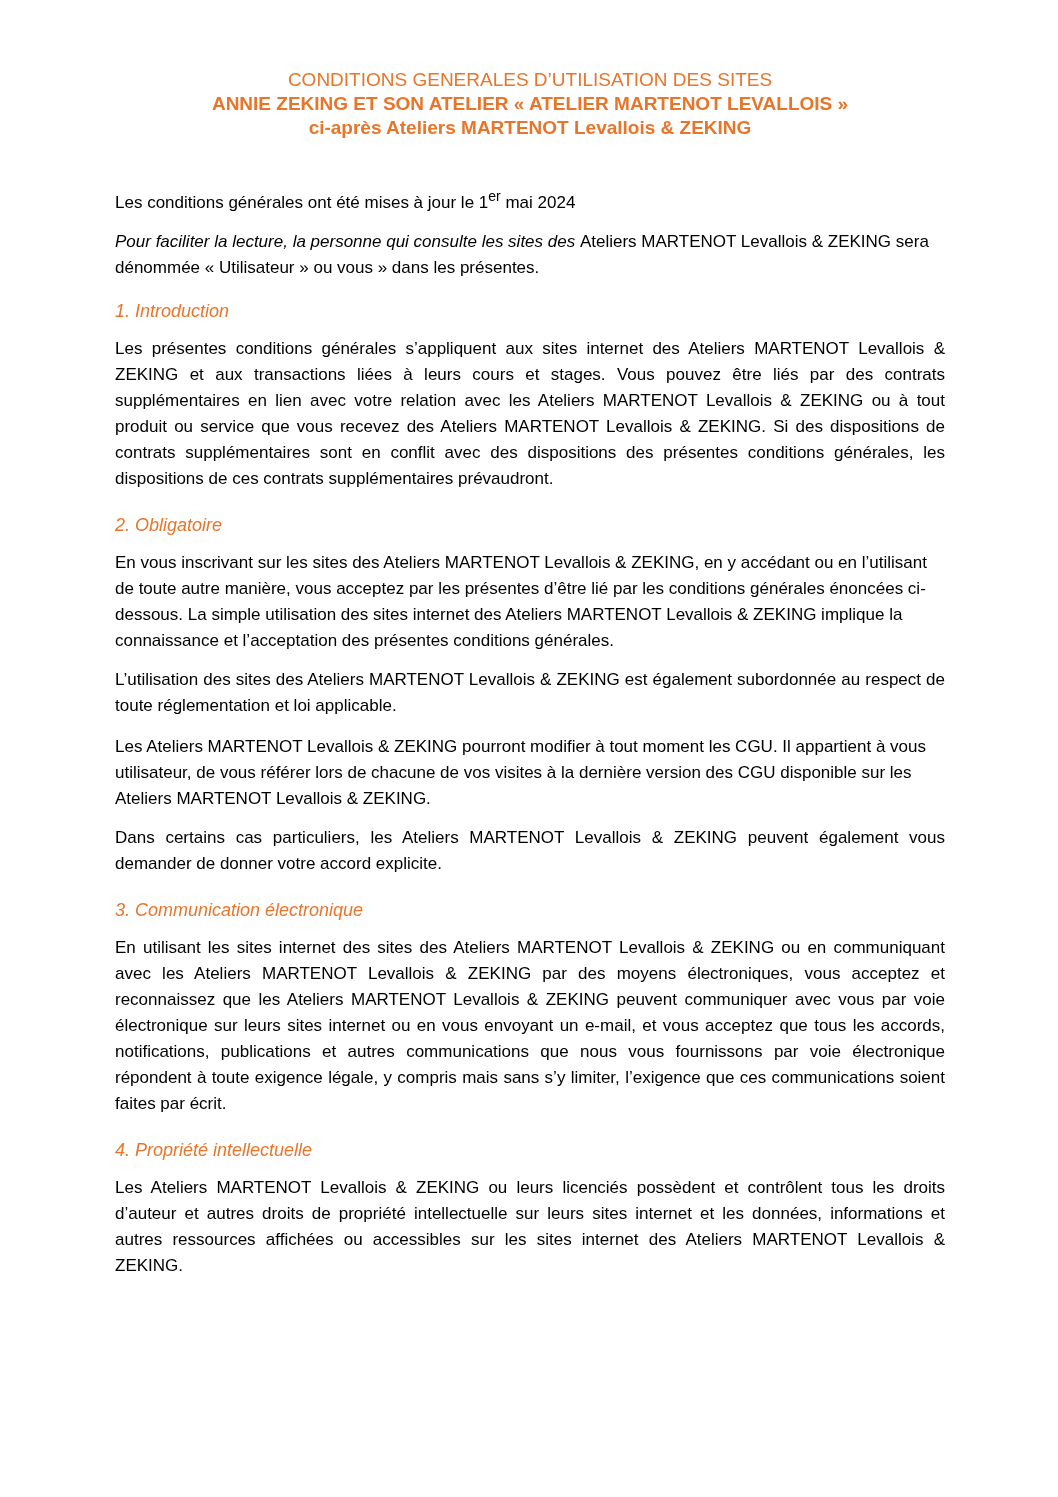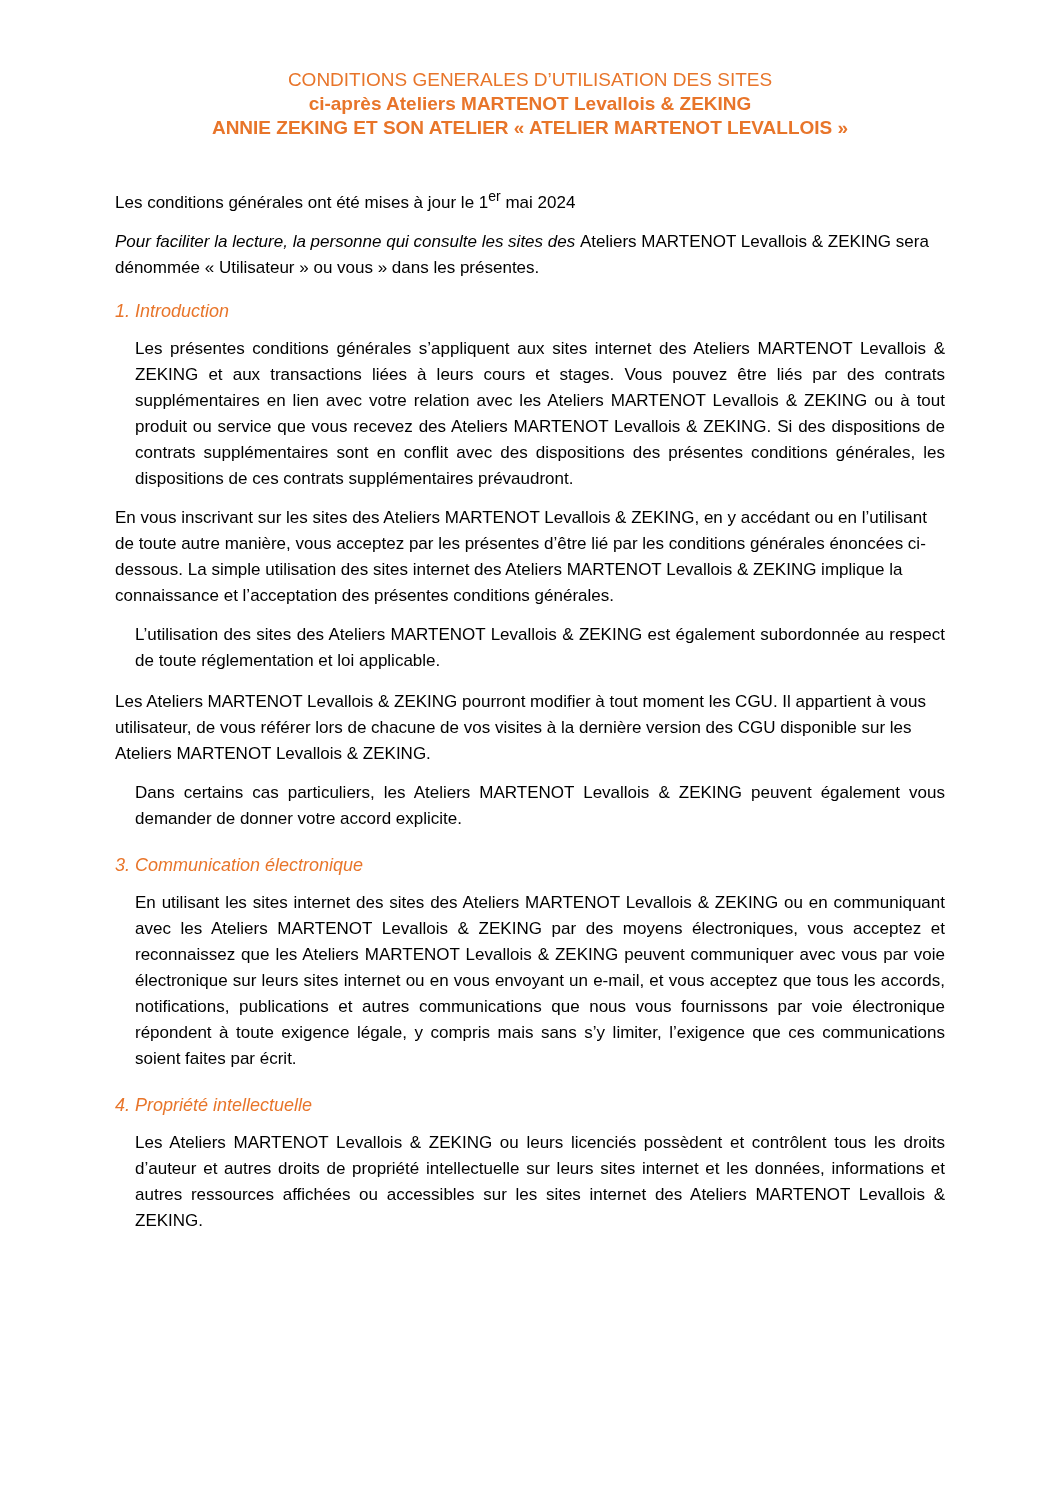--- a/index.html
+++ b/index.html
@@ -23,21 +23,21 @@
   .doc-title {
     text-align: center;
     color: var(--accent, #E8752A);
     font-size: 19px;
     line-height: 24px;
     margin-bottom: 50px;
   }
   .doc-title .t-regular { font-weight: 400; }
   .doc-title .t-bold   { font-weight: 700; }
   p { margin: 0 0 13px 0; }
-  p.justify { text-align: justify; margin-left: 20px; }
+  p.justify { text-align: justify; }
   p.left    { text-align: left; }
   p.mt-lg   { margin-top: 15px; }
   p.updated { margin-bottom: 13px; }
   p.reader-note { margin-bottom: 6px; }
   .reader-note em { font-style: italic; }
   sup {
     font-size: 14px;
     line-height: 0;
     vertical-align: super;
   }
@@ -51,31 +51,32 @@
   }
   h2#h-s1 { margin-top: 18px; }
 </style>
 </head>
 <body>
 
 <div class="page">
 
   <header class="doc-title">
     <div class="t-regular">CONDITIONS GENERALES D’UTILISATION DES SITES</div>
+    <div class="t-bold">ANNIE ZEKING ET SON ATELIER « ATELIER MARTENOT LEVALLOIS »</div>
     <div class="t-bold">ci-après Ateliers MARTENOT Levallois &amp; ZEKING</div>
-    <div class="t-bold">ANNIE ZEKING ET SON ATELIER « ATELIER MARTENOT LEVALLOIS »</div>
   </header>
 
   <p class="left updated"><span>Les conditions générales ont été mises à jour le 1</span><sup>er</sup><span> mai 2024</span></p>
 
   <p class="left reader-note"><em>Pour faciliter la lecture, la personne qui consulte les sites des </em><span>Ateliers MARTENOT Levallois &amp; ZEKING sera dénommée « Utilisateur » ou vous » dans les présentes.</span></p>
 
   <h2 class="section-heading" id="h-s1">1. Introduction</h2>
   <p class="justify">Les présentes conditions générales s’appliquent aux sites internet des Ateliers MARTENOT Levallois &amp; ZEKING et aux transactions liées à leurs cours et stages. Vous pouvez être liés par des contrats supplémentaires en lien avec votre relation avec les Ateliers MARTENOT Levallois &amp; ZEKING ou à tout produit ou service que vous recevez des Ateliers MARTENOT Levallois &amp; ZEKING. Si des dispositions de contrats supplémentaires sont en conflit avec des dispositions des présentes conditions générales, les dispositions de ces contrats supplémentaires prévaudront.</p>
 
+  <h2 class="section-heading">2. Obligatoire</h2>
   <p class="left">En vous inscrivant sur les sites des Ateliers MARTENOT Levallois &amp; ZEKING, en y accédant ou en l’utilisant de toute autre manière, vous acceptez par les présentes d’être lié par les conditions générales énoncées ci-dessous. La simple utilisation des sites internet des Ateliers MARTENOT Levallois &amp; ZEKING implique la connaissance et l’acceptation des présentes conditions générales.</p>
   <p class="justify">L’utilisation des sites des Ateliers MARTENOT Levallois &amp; ZEKING est également subordonnée au respect de toute réglementation et loi applicable.</p>
   <p class="left mt-lg">Les Ateliers MARTENOT Levallois &amp; ZEKING pourront modifier à tout moment les CGU. Il appartient à vous utilisateur, de vous référer lors de chacune de vos visites à la dernière version des CGU disponible sur les Ateliers MARTENOT Levallois &amp; ZEKING.</p>
   <p class="justify">Dans certains cas particuliers, les Ateliers MARTENOT Levallois &amp; ZEKING peuvent également vous demander de donner votre accord explicite.</p>
 
   <h2 class="section-heading">3. Communication électronique</h2>
   <p class="justify">En utilisant les sites internet des sites des Ateliers MARTENOT Levallois &amp; ZEKING ou en communiquant avec les Ateliers MARTENOT Levallois &amp; ZEKING par des moyens électroniques, vous acceptez et reconnaissez que les Ateliers MARTENOT Levallois &amp; ZEKING peuvent communiquer avec vous par voie électronique sur leurs sites internet ou en vous envoyant un e-mail, et vous acceptez que tous les accords, notifications, publications et autres communications que nous vous fournissons par voie électronique répondent à toute exigence légale, y compris mais sans s’y limiter, l’exigence que ces communications soient faites par écrit.</p>
 
   <h2 class="section-heading">4. Propriété intellectuelle</h2>
   <p class="justify">Les Ateliers MARTENOT Levallois &amp; ZEKING ou leurs licenciés possèdent et contrôlent tous les droits d’auteur et autres droits de propriété intellectuelle sur leurs sites internet et les données, informations et autres ressources affichées ou accessibles sur les sites internet des Ateliers MARTENOT Levallois &amp; ZEKING.</p>

